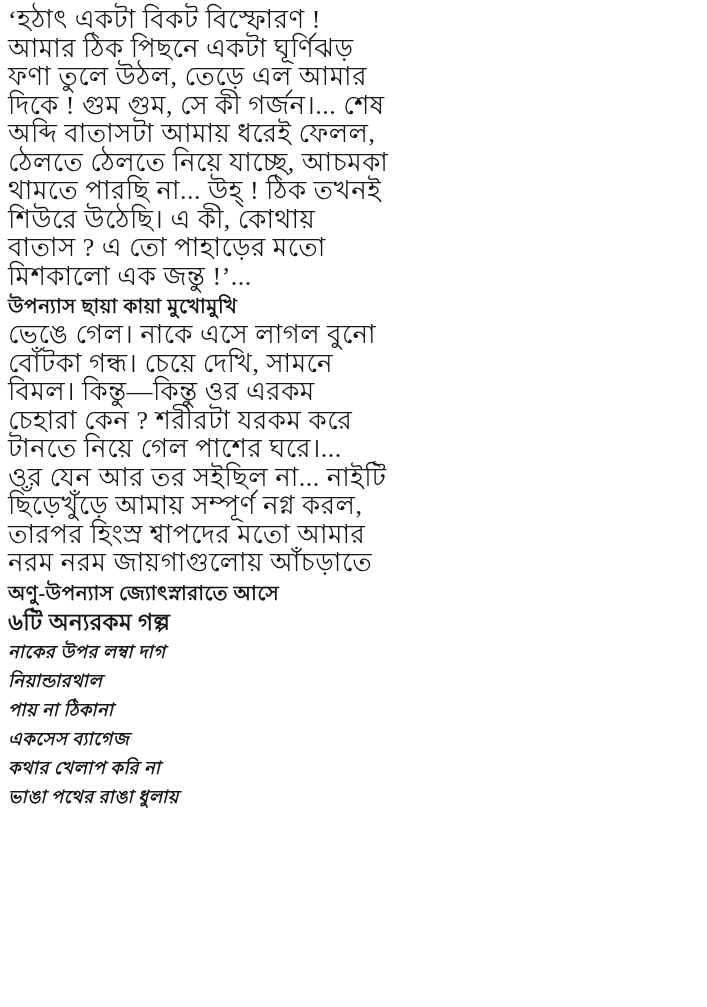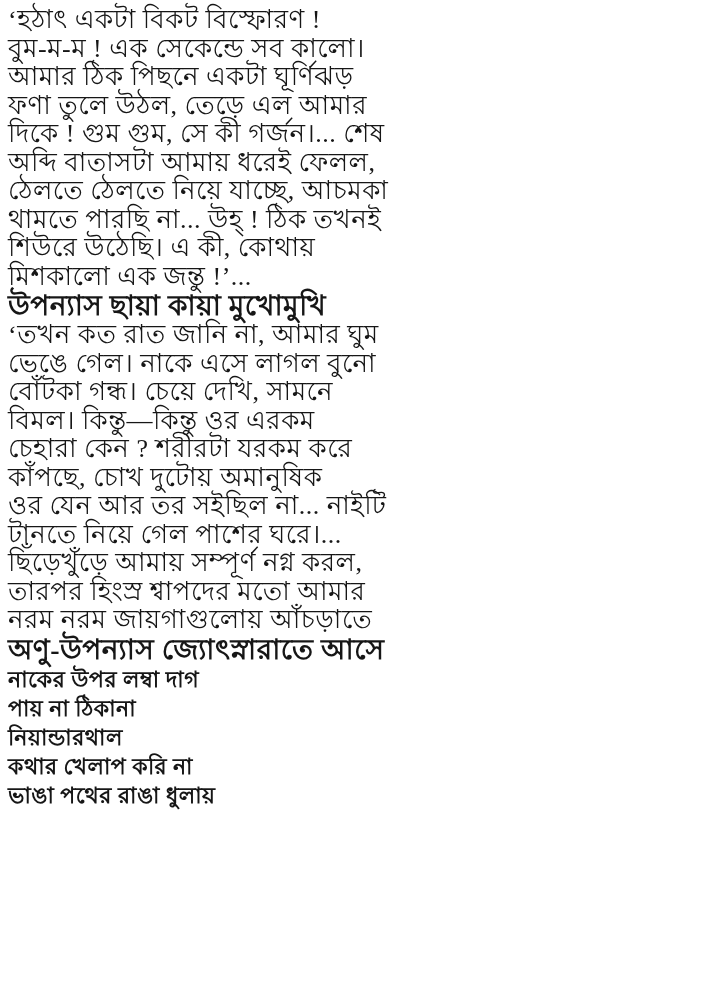--- a/index.html
+++ b/index.html
@@ -21,79 +21,80 @@
     padding: 6px 6px 0 8px;
     background: #ffffff;
   }
   .excerpt-line {
     font-size: 26px;
     line-height: 28.5px;
     white-space: nowrap;
     letter-spacing: 0.5px;
   }
   .section-heading {
-    font-size: 28px;
+    font-size: 20px;
     line-height: 30px;
     font-weight: 700;
     white-space: nowrap;
     letter-spacing: 0.5px;
   }
   .sub-heading {
     font-size: 23px;
     line-height: 30px;
     font-weight: 600;
     white-space: nowrap;
     letter-spacing: 0.3px;
   }
   .story-title {
-    font-size: 22px;
+    font-size: 18px;
     line-height: 29px;
     font-weight: 700;
     white-space: nowrap;
     letter-spacing: 0.5px;
+    font-style: italic;
   }
 </style>
 </head>
 <body>
 
 <div class="page">
 
   <div>
     <div class="excerpt-line">‘হঠাৎ একটা বিকট বিস্ফোরণ !</div>
-    <div class="excerpt-line">বুম-ম-ম ! এক সেকেন্ডে সব কালো।</div>
     <div class="excerpt-line">আমার ঠিক পিছনে একটা ঘূর্ণিঝড়</div>
     <div class="excerpt-line">ফণা তুলে উঠল, তেড়ে এল আমার</div>
     <div class="excerpt-line">দিকে ! গুম গুম, সে কী গর্জন।... শেষ</div>
     <div class="excerpt-line">অব্দি বাতাসটা আমায় ধরেই ফেলল,</div>
     <div class="excerpt-line">ঠেলতে ঠেলতে নিয়ে যাচ্ছে, আচমকা</div>
     <div class="excerpt-line">থামতে পারছি না... উহ্ ! ঠিক তখনই</div>
     <div class="excerpt-line">শিউরে উঠেছি। এ কী, কোথায়</div>
+    <div class="excerpt-line">বাতাস ? এ তো পাহাড়ের মতো</div>
     <div class="excerpt-line">মিশকালো এক জন্তু !’...</div>
   </div>
 
   <div class="section-heading">উপন্যাস ছায়া কায়া মুখোমুখি</div>
 
   <div>
-    <div class="excerpt-line">‘তখন কত রাত জানি না, আমার ঘুম</div>
     <div class="excerpt-line">ভেঙে গেল। নাকে এসে লাগল বুনো</div>
     <div class="excerpt-line">বোঁটকা গন্ধ। চেয়ে দেখি, সামনে</div>
     <div class="excerpt-line">বিমল। কিন্তু—কিন্তু ওর এরকম</div>
     <div class="excerpt-line">চেহারা কেন ? শরীরটা যরকম করে</div>
-    <div class="excerpt-line">কাঁপছে, চোখ দুটোয় অমানুষিক</div>
+    <div class="excerpt-line">টানতে নিয়ে গেল পাশের ঘরে।...</div>
     <div class="excerpt-line">ওর যেন আর তর সইছিল না... নাইটি</div>
-    <div class="excerpt-line">টানতে নিয়ে গেল পাশের ঘরে।...</div>
     <div class="excerpt-line">ছিঁড়েখুঁড়ে আমায় সম্পূর্ণ নগ্ন করল,</div>
     <div class="excerpt-line">তারপর হিংস্র শ্বাপদের মতো আমার</div>
     <div class="excerpt-line">নরম নরম জায়গাগুলোয় আঁচড়াতে</div>
   </div>
 
   <div class="section-heading">অণু-উপন্যাস জ্যোৎস্নারাতে আসে</div>
 
+  <div class="sub-heading">৬টি অন্যরকম গল্প</div>
 
   <div>
     <div class="story-title">নাকের উপর লম্বা দাগ</div>
+    <div class="story-title">নিয়ান্ডারথাল</div>
     <div class="story-title">পায় না ঠিকানা</div>
-    <div class="story-title">নিয়ান্ডারথাল</div>
+    <div class="story-title">একসেস ব্যাগেজ</div>
     <div class="story-title">কথার খেলাপ করি না</div>
     <div class="story-title">ভাঙা পথের রাঙা ধুলায়</div>
   </div>
 
 </div>
 
 </body></html>

